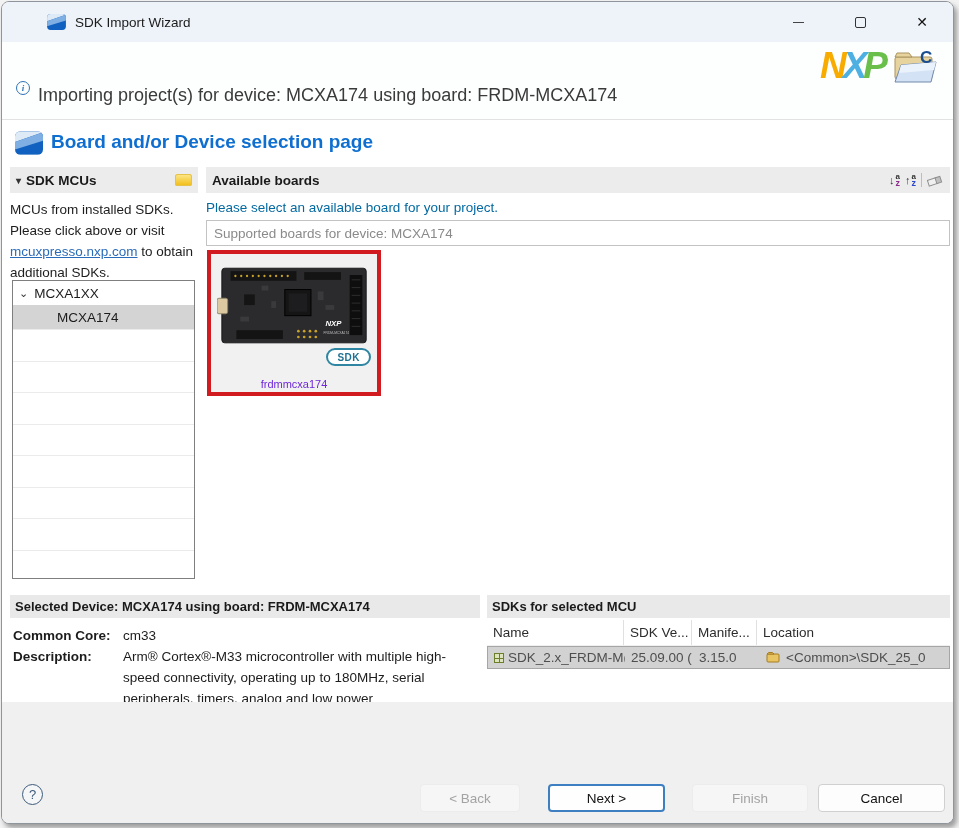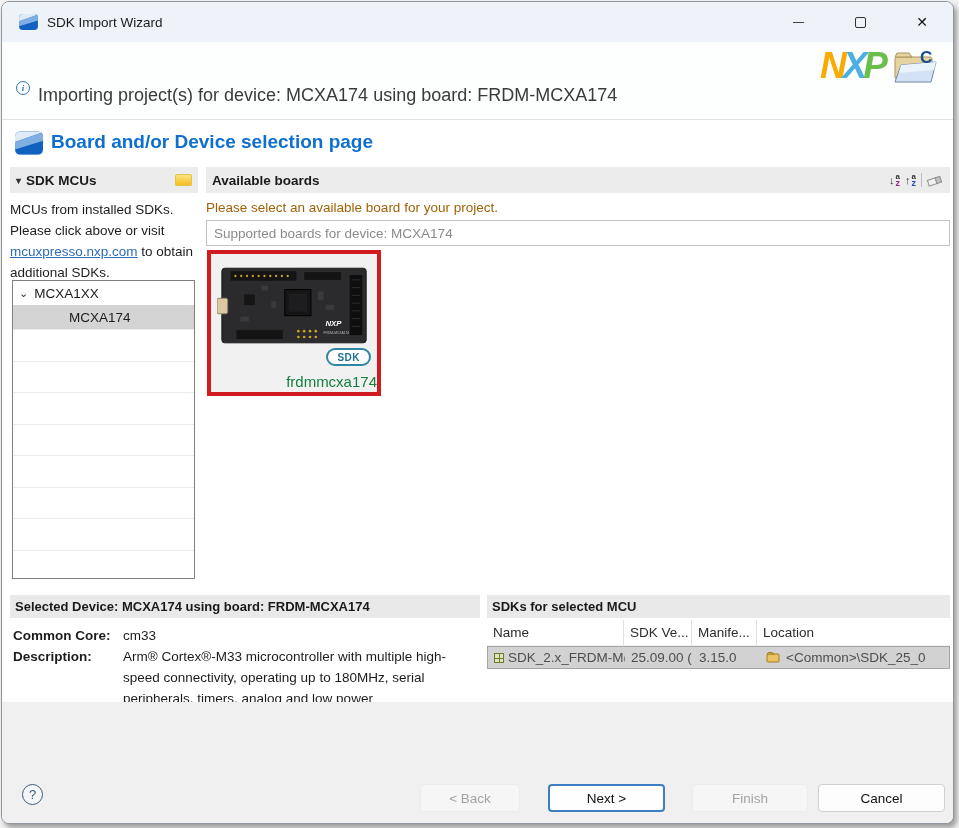--- a/index.html
+++ b/index.html
@@ -3,21 +3,21 @@
 <meta charset="utf-8">
 <style>
   * { box-sizing: border-box; margin: 0; padding: 0; }
   html,body { width: 959px; height: 828px; background:#f2f2f2; font-family:"Liberation Sans", sans-serif; }
   .window {
     position: relative; width: 953px; height: 823px; margin: 1px 0 0 1px;
     background:#fff; border:1px solid #8f959c; border-radius:8px; overflow:hidden;
     box-shadow: 3px 4px 5px rgba(0,0,0,.35);
   }
   
-  .titlebar { position:absolute; left:0; top:0; right:0; height:40px; background:#eef3f9; display:flex; align-items:center; }
+  .titlebar { position:absolute; left:0; top:0; right:0; height:40px; background:#eef3f9; display:flex; align-items:center;padding-left:28px; }
   .titlebar .appicon { margin-left:17px; width:19px; height:16px; }
   .titlebar .title { margin-left:9px; font-size:13.5px; color:#1b1b1b; }
   .win-controls { margin-left:auto; display:flex; height:100%; }
   .win-btn { width:62px; height:100%; display:flex; align-items:center; justify-content:center; cursor:default; }
   .min-glyph { width:11px; height:1px; background:#444; display:block; }
   .max-glyph { width:11px; height:11px; border:1.2px solid #333; border-radius:2px; display:block; }
   .close-glyph { font-size:14px; color:#111; line-height:1; }
   
   .header-zone { position:absolute; left:0; top:40px; right:0; height:77px; background:#fdfefe; }
   .info-line { position:absolute; left:14px; top:43px; display:flex; align-items:flex-start; gap:8px; }
@@ -36,38 +36,38 @@
   .sec-chev { font-size:10px; color:#333; margin-right:5px; }
   .palette-icon { margin-left:auto; width:17px; height:12px; border-radius:2.5px; background:linear-gradient(#fde98e, #f2bb13); box-shadow:0 0 0 1px #e4c24c inset; }
   .left-desc { margin-top:6px; font-size:13.5px; line-height:21px; color:#1d1d1d; width:186px; }
   .left-desc a { color:#2b6cb8; text-decoration:underline; cursor:pointer; }
   .tree-box { position:absolute; left:2px; top:113px; width:183px; height:299px; border:1px solid #7f7f7f; background:#fff; display:flex; flex-direction:column; overflow:hidden; }
   .tree-row { height:24px; display:flex; align-items:center; font-size:13.5px; color:#1c1c1c; flex:none; }
   .tree-row .lbl { white-space:nowrap; }
   .tree-row.root { padding-left:8px; }
   .tree-row.parent { padding-left:6px; }
   .tree-chev { font-size:11px; color:#333; margin-right:6px; }
-  .tree-row.child { padding-left:56px; }
+  .tree-row.child { padding-left:44px; }
   .tree-row.selected { background:#d4d4d4; }
   .tree-empty { height:31.5px; border-top:1px solid #ebebeb; flex:none; }
   .right-panel { position:absolute; left:204px; top:165px; width:744px; height:415px; }
   .sort-tools { margin-left:auto; display:flex; align-items:center; gap:5px; }
   .sort-btn { display:flex; align-items:center; height:16px; cursor:default; }
   .sort-arrow { font-size:11px; color:#333; font-weight:normal; }
   .sort-letters { display:flex; flex-direction:column; line-height:7px; margin-left:1px; }
   .sort-a { font-size:8px; color:#333; font-weight:bold; }
   .sort-z { font-size:9px; font-weight:bold; }
   .z-purple { color:#8c2b8c; } .z-blue { color:#2b46c8; }
   .tool-sep { width:1px; height:14px; background:#bdbdbd; }
-  .hint { margin-top:7px; font-size:13.5px; color:#a16207; font-weight:normal; }
+  .hint { margin-top:7px; font-size:13.5px; color:#0369a1; font-weight:normal; }
   .filter-input { margin-top:5px; width:744px; height:26px; border:1px solid #c3c3c3; background:#fff; font-family:"Liberation Sans",sans-serif; font-size:13.5px; color:#8a8a8a; padding:0 7px; outline:none; }
   .board-tile { position:absolute; left:1px; top:83px; width:174px; height:146px; border:4px solid #d21b20; background:#f1f1f1; cursor:pointer; }
   .board-img { position:absolute; left:6px; top:8px; }
   .sdk-badge { position:absolute; right:6px; bottom:26px; border:2px solid #2e86a3; border-radius:10px; background:#fff; color:#1f7292; font-size:10px; font-weight:bold; padding:1.5px 9px; letter-spacing:.5px; }
-  .board-name { position:absolute; left:0; right:0; bottom:2px; text-align:right; font-size:15px; color:#15803d; }
+  .board-name { position:absolute; left:0; right:0; bottom:2px; text-align:center; font-size:11px; color:#6d28d9; }
   
   .bottom-zone { position:absolute; left:8px; top:593px; width:940px; height:107px; display:flex; gap:7px; }
   .sel-device { width:470px; flex:none; }
   .sub-bar { height:23px; background:#e9e9e9; display:flex; align-items:center; padding:0 5px; font-size:13px; font-weight:bold; color:#1a1a1a; }
   .dev-details { padding:7px 0 0 3px; font-size:13.5px; line-height:21px; color:#1c1c1c; display:grid; grid-template-columns:110px 1fr; }
   .dev-label { font-weight:bold; }
   .dev-desc { width:352px; }
   .sdks-col { flex:1; }
   .sdk-table { margin-top:2px; }
   .t-head { display:flex; height:26px; align-items:center; font-size:13.5px; color:#2c2c2c; border-bottom:1px solid #f0f0f0; }

